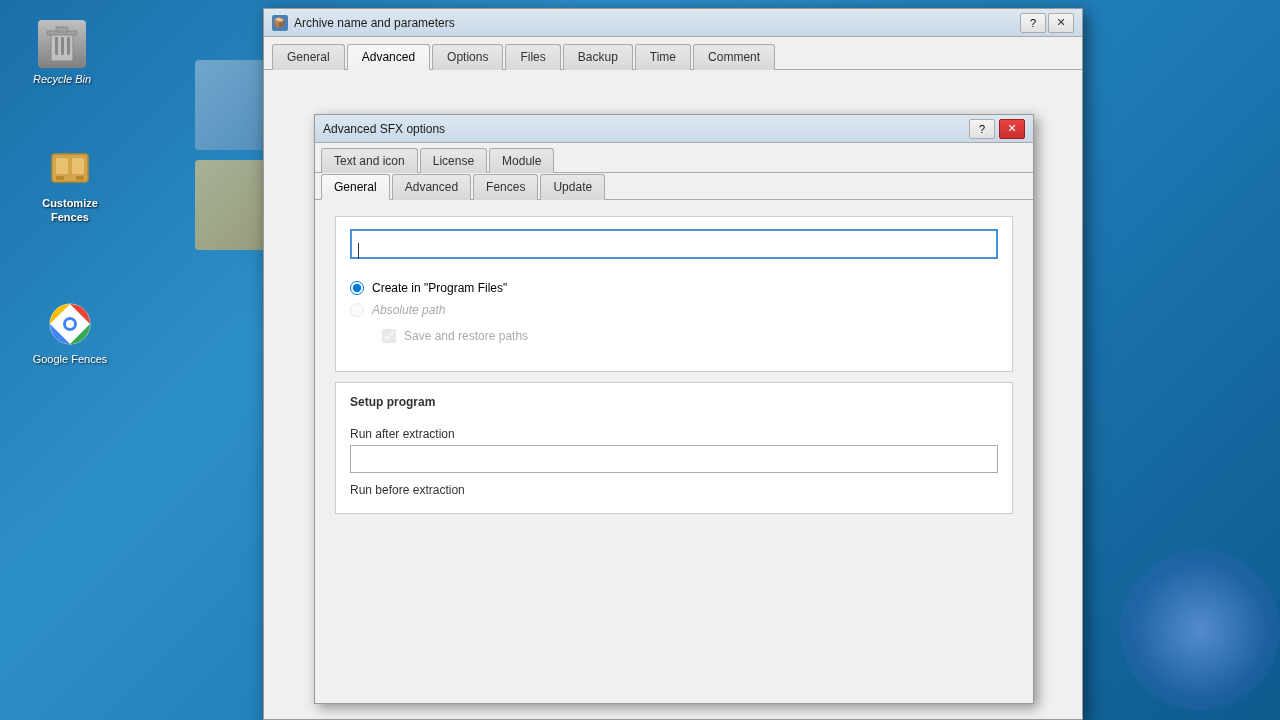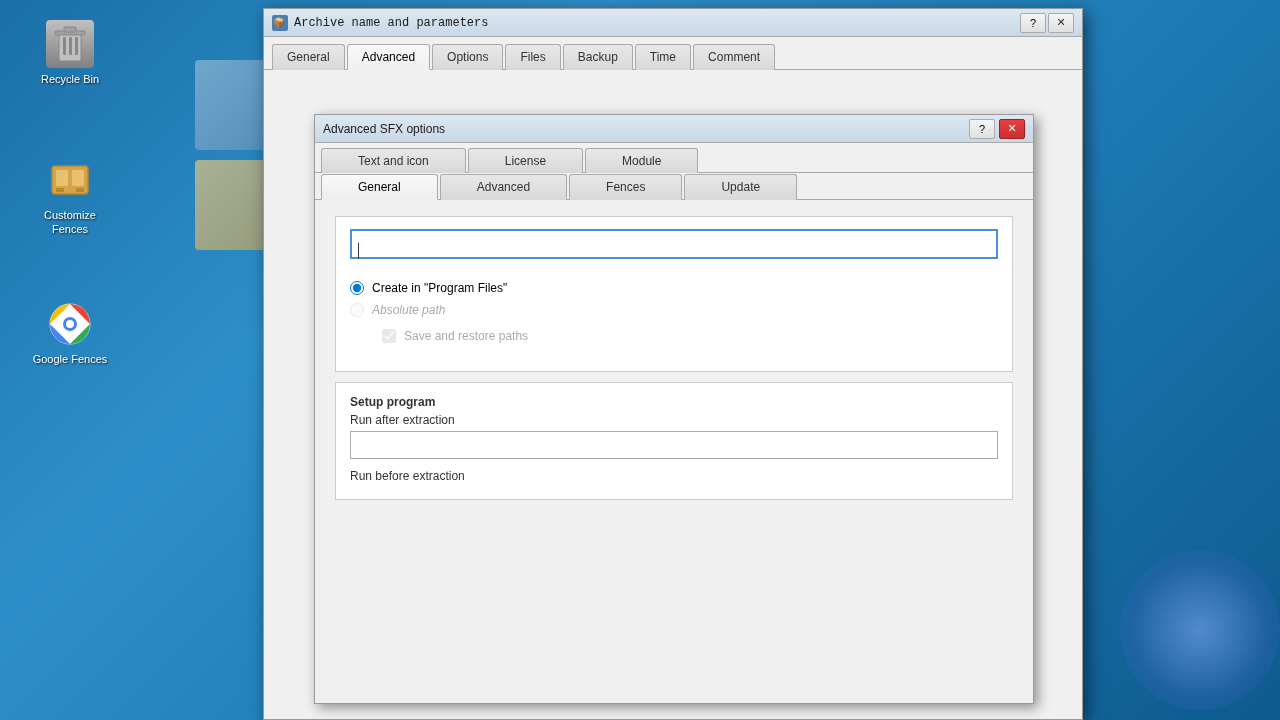--- a/index.html
+++ b/index.html
@@ -37,42 +37,42 @@
       margin-bottom: 4px;
     }
     .desktop-icon .icon-label {
       font-size: 11px;
       color: white;
       text-shadow: 1px 1px 2px rgba(0,0,0,0.8);
       line-height: 1.3;
     }
 
     
-    .recycle-bin { top: 20px; left: 30px; }
+    .recycle-bin { top: 20px; left: 22px; font-style: italic; }
     .recycle-bin .icon-img {
       background: linear-gradient(180deg, #c0c0c0, #808080);
       border-radius: 4px;
       display: flex;
       align-items: center;
       justify-content: center;
       font-size: 28px;
     }
 
     
     .chrome-icon { top: 300px; left: 30px; }
     .chrome-icon .icon-img {
       border-radius: 50%;
       display: flex;
       align-items: center;
       justify-content: center;
       font-size: 36px;
     }
 
     
-    .fences-icon { top: 156px; left: 30px; }
+    .fences-icon { top: 144px; left: 30px; font-weight: bold; }
     .fences-icon .icon-img {
       display: flex;
       align-items: center;
       justify-content: center;
       font-size: 30px;
     }
 
     
     .dialog-outer {
       position: absolute;
@@ -105,21 +105,20 @@
       justify-content: center;
       font-size: 10px;
       color: white;
     }
 
     .dialog-titlebar .title-text {
       flex: 1;
       font-size: 12px;
       color: #1a1a1a;
       font-weight: 400;
-      font-family: Liberation Mono, monospace;
     }
 
     .titlebar-buttons {
       display: flex;
       gap: 2px;
     }
 
     .titlebar-btn {
       width: 26px;
       height: 20px;
@@ -227,21 +226,21 @@
     }
 
     .inner-tabs-row2 {
       display: flex;
       background: #f0f0f0;
       border-bottom: 1px solid #aaa;
       padding: 0 6px 0 6px;
     }
 
     .inner-tab {
-      padding: 5px 36px;
+      padding: 5px 12px;
       border: 1px solid #aaa;
       background: linear-gradient(180deg, #e8e8e8, #d8d8d8);
       cursor: pointer;
       font-size: 12px;
       color: #333;
       border-bottom: none;
       margin-right: 2px;
       border-radius: 3px 3px 0 0;
       position: relative;
       bottom: -1px;
@@ -321,21 +320,21 @@
     .checkbox-item input[type="checkbox"] {
       opacity: 0.5;
       width: 14px;
       height: 14px;
     }
 
     .setup-label {
       font-size: 12px;
       font-weight: 600;
       color: #333;
-      margin-bottom: 4px;
+      margin-bottom: 18px;
     }
 
     .subsection-label {
       font-size: 12px;
       color: #333;
       margin-bottom: 4px;
     }
 
     
     .cursor-line {

